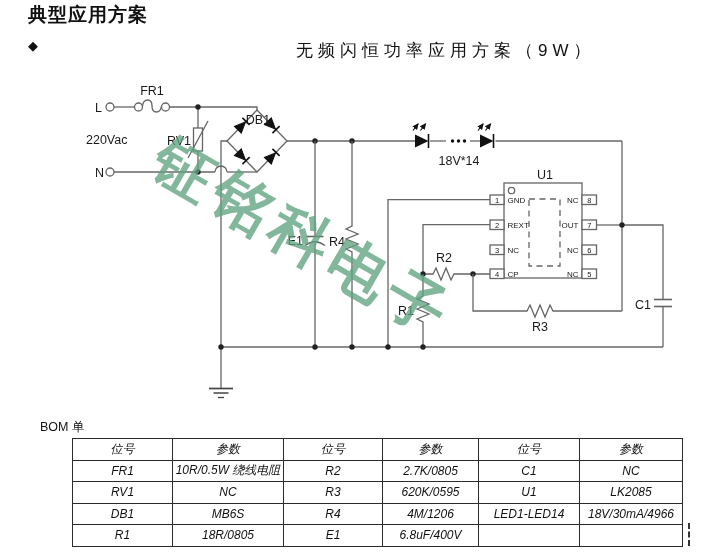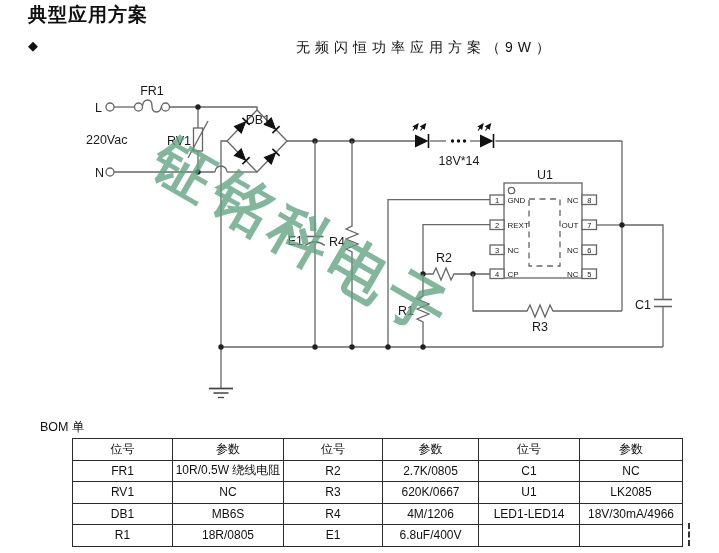--- a/index.html
+++ b/index.html
@@ -1,34 +1,34 @@
 <!DOCTYPE html>
 <html><head>
 <meta charset="utf-8">
 <style>
   html,body{margin:0;padding:0;background:#fff;}
   #page{position:relative;width:719px;height:553px;background:#fff;overflow:hidden;
         font-family:"Liberation Sans",sans-serif;color:#111;}
   .abs{position:absolute;}
   #doc-title{left:28px;top:2px;font-size:19px;font-weight:bold;letter-spacing:1px;}
   #bullet{left:28px;top:38px;font-size:13px;}
-  #subtitle{left:296px;top:39px;font-size:14px;letter-spacing:5px;}
+  #subtitle{left:296px;top:39px;font-size:17px;letter-spacing:5px;}
   #schematic-svg{left:0;top:0;}
   svg text{font-family:"Liberation Sans",sans-serif;fill:#1a1a1a;}
   .lbl{font-size:12.5px;}
   .pin-name{font-size:8px;}
   .pin-num{font-size:7.5px;}
   #watermark{left:178px;top:120px;font-size:60px;font-weight:bold;letter-spacing:7px;
              color:rgba(96,163,128,0.78);transform:rotate(30deg);transform-origin:0 0;
              white-space:nowrap;pointer-events:none;z-index:5;}
   #bom-label{left:40px;top:419px;font-size:12.5px;}
   #bom-table{left:72px;top:438px;border-collapse:collapse;table-layout:fixed;}
   #bom-table th,#bom-table td{border:1px solid #2b2b2b;height:20.5px;padding:0 2px;
              text-align:center;vertical-align:middle;font-size:12px;font-weight:normal;
-             overflow:hidden;white-space:nowrap;}
+             overflow:hidden;white-space:nowrap;font-style:italic;}
   #dash-artifact{left:684px;top:523px;width:4px;height:23px;border-right:2px dashed #333;}
 </style>
 </head>
 <body>
 
 <div id="page">
 
   <div id="doc-title" class="abs">典型应用方案</div>
   <div id="bullet" class="abs">◆</div>
   <div id="subtitle" class="abs">无频闪恒功率应用方案（9W）</div>
@@ -233,21 +233,21 @@
       <td>10R/0.5W 绕线电阻</td>
       <td>R2</td>
       <td>2.7K/0805</td>
       <td>C1</td>
       <td>NC</td>
     </tr>
     <tr>
       <td>RV1</td>
       <td>NC</td>
       <td>R3</td>
-      <td>620K/0667</td>
+      <td>620K/0595</td>
       <td>U1</td>
       <td>LK2085</td>
     </tr>
     <tr>
       <td>DB1</td>
       <td>MB6S</td>
       <td>R4</td>
       <td>4M/1206</td>
       <td>LED1-LED14</td>
       <td>18V/30mA/4966</td>

